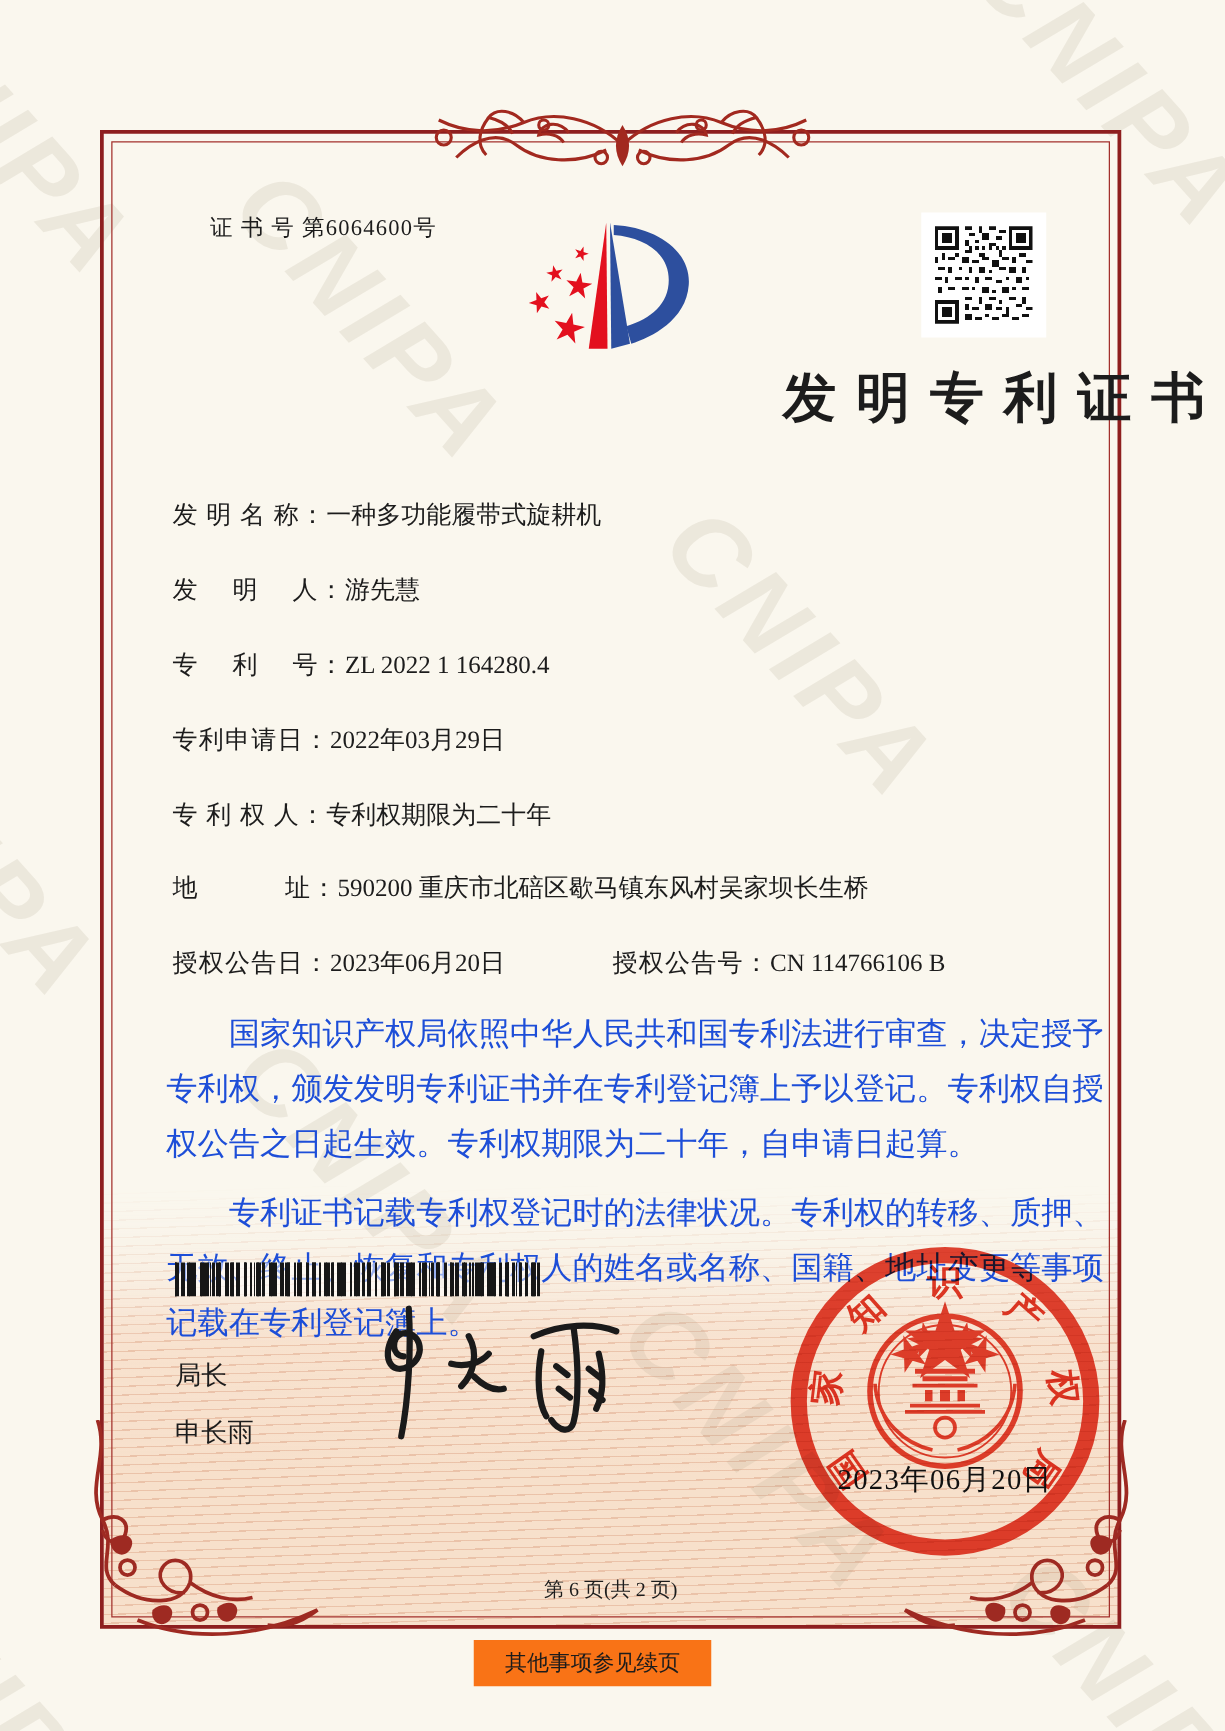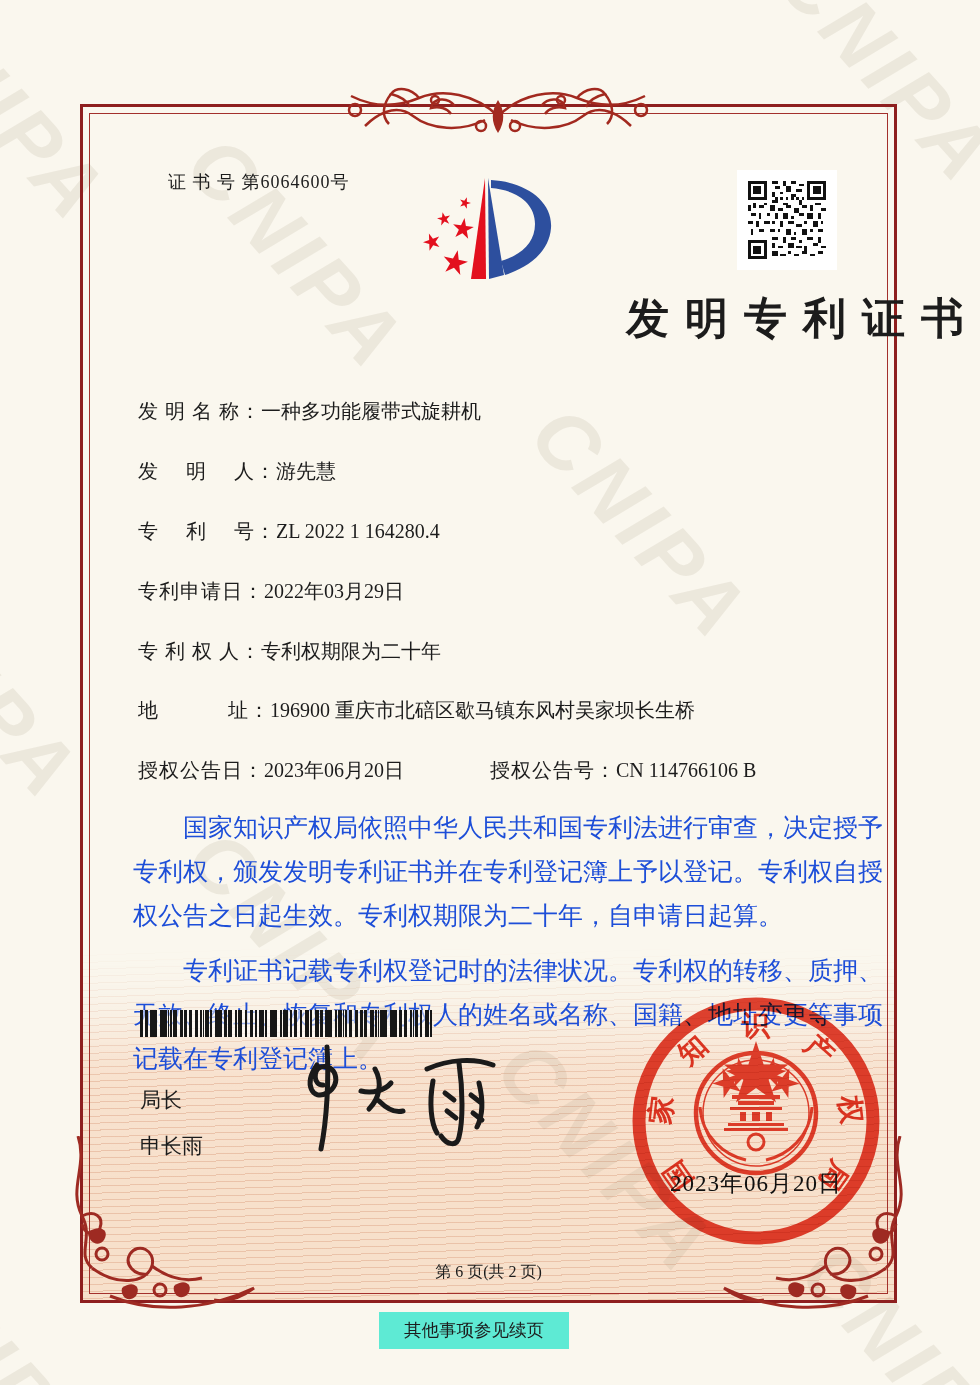--- a/index.html
+++ b/index.html
@@ -78,21 +78,21 @@
 
   .seal{position:absolute;left:630px;top:995px;width:252px;height:252px;z-index:6;mix-blend-mode:multiply;}
   .seal-char{font-size:28px;font-weight:bold;fill:#e23a28;font-family:"Liberation Serif",serif;}
   .seal-date{
     position:absolute;left:630px;top:1168px;width:252px;text-align:center;
     font-size:23px;color:#101010;letter-spacing:1px;z-index:7;
   }
 
   .page-info{position:absolute;left:80px;width:817px;top:1262px;text-align:center;font-size:16px;z-index:5;}
   .note-box{
-    position:absolute;left:379px;top:1312px;width:190px;height:37px;background:#5eead4;
+    position:absolute;left:379px;top:1312px;width:190px;height:37px;background:#f97316;
     text-align:center;line-height:37px;font-size:17.5px;z-index:5;
   }
 </style>
 </head>
 <body>
 
 <div class="page">
 
   <div class="wm" style="left:-60px;top:-30px">CNIPA</div>
   <div class="wm" style="left:828px;top:-68px">CNIPA</div>
@@ -198,21 +198,21 @@
   <div class="field-row" style="top:518px">
     <span class="field-label">专　 利　 号：</span><span>ZL 2022 1 164280.4</span>
   </div>
   <div class="field-row" style="top:578px">
     <span class="field-label">专利申请日：</span><span>2022年03月29日</span>
   </div>
   <div class="field-row" style="top:638px">
     <span class="field-label">专 利 权 人：</span><span>专利权期限为二十年</span>
   </div>
   <div class="field-row" style="top:697px">
-    <span class="field-label">地　　　 址：</span><span>196900 重庆市北碚区歇马镇东风村吴家坝长生桥</span>
+    <span class="field-label">地　　　 址：</span><span>590200 重庆市北碚区歇马镇东风村吴家坝长生桥</span>
   </div>
   <div class="field-row" style="top:757px">
     <span class="field-label">授权公告日：</span><span>2023年06月20日</span>
     <span class="grant-no-group">
       <span class="field-label">授权公告号：</span><span>CN 114766106 B</span>
     </span>
   </div>
 
   <div class="legal">
     <p>国家知识产权局依照中华人民共和国专利法进行审查，决定授予专利权，颁发发明专利证书并在专利登记簿上予以登记。专利权自授权公告之日起生效。专利权期限为二十年，自申请日起算。</p>

